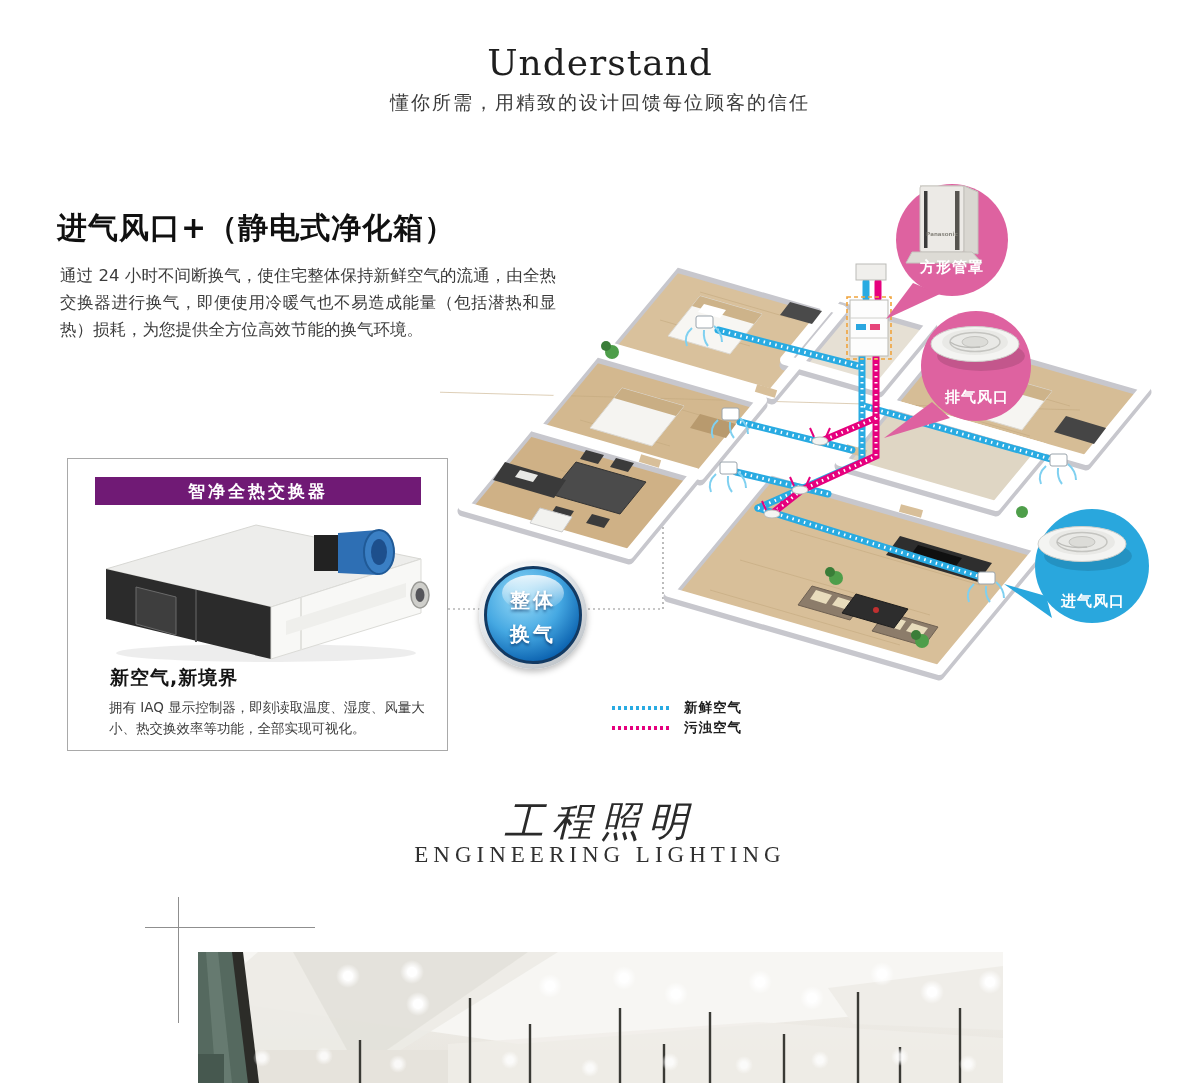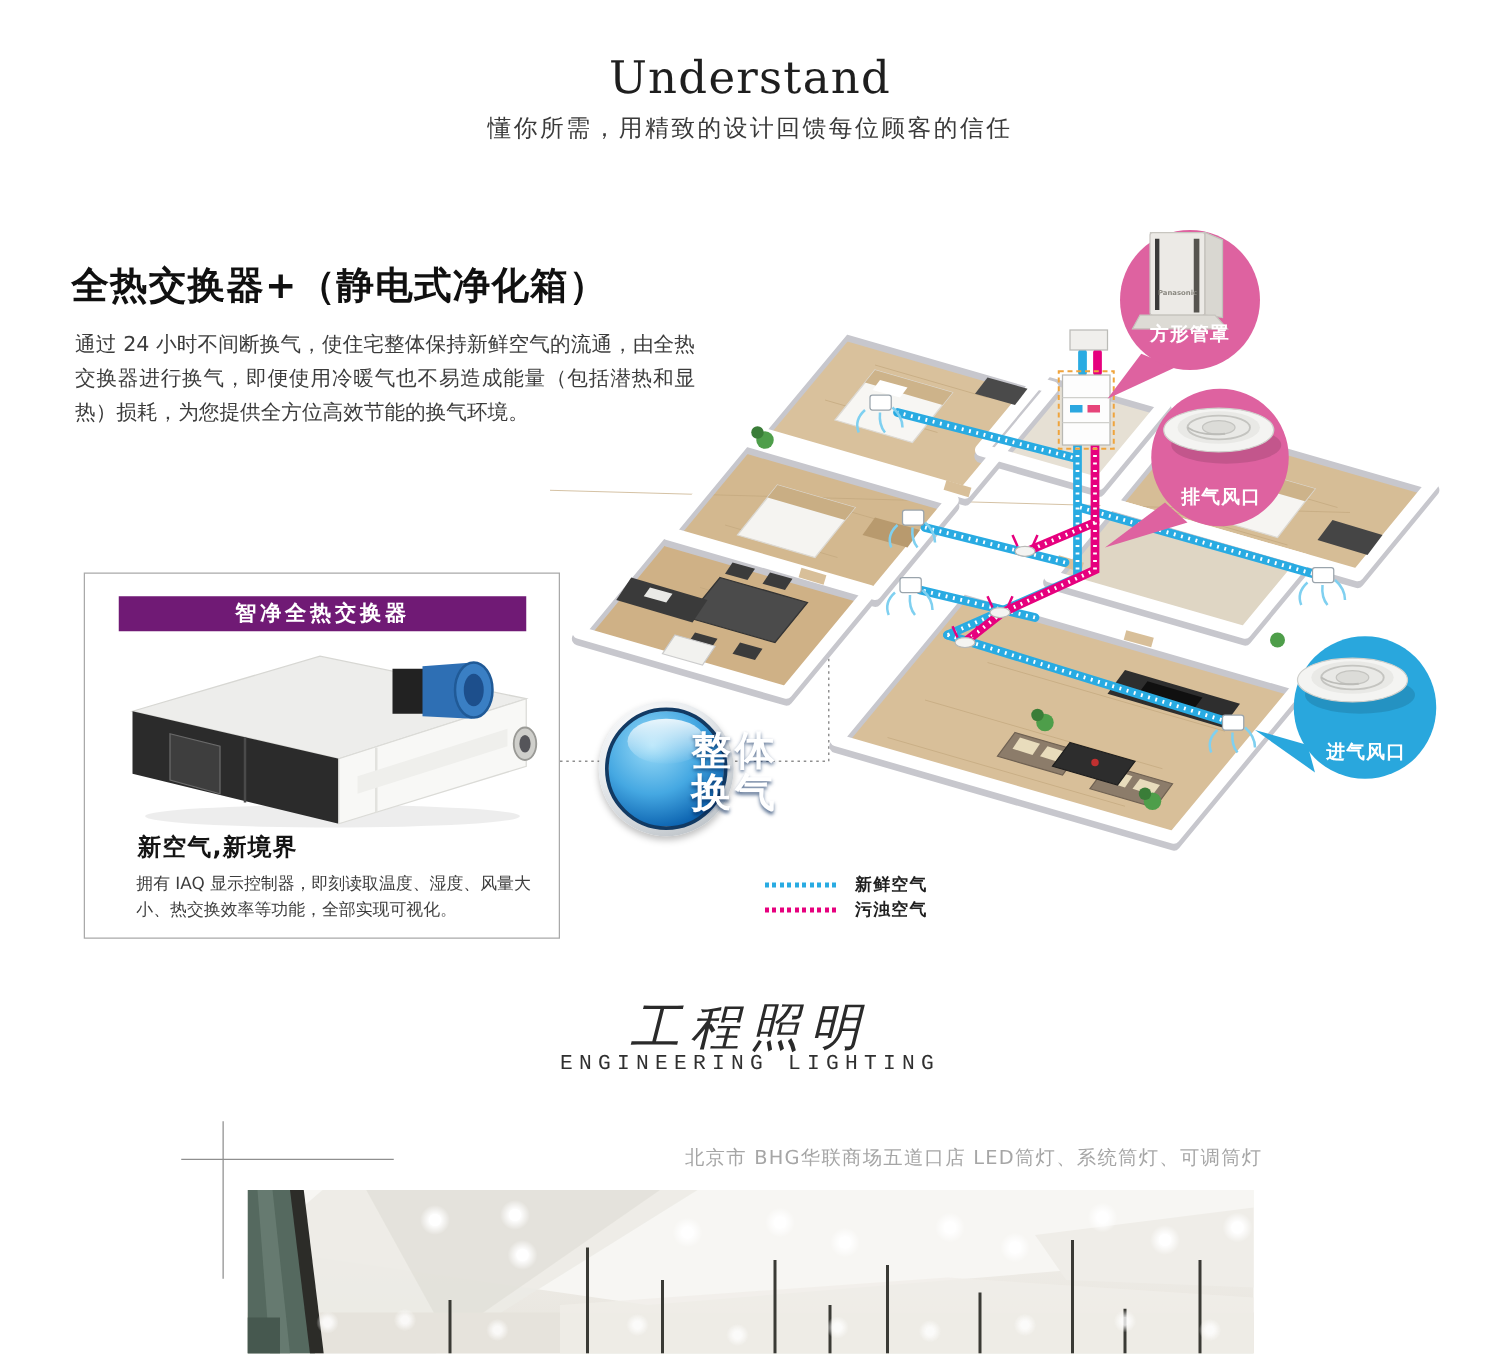--- a/index.html
+++ b/index.html
@@ -26,53 +26,53 @@
 
   
   .badge{position:absolute;left:479px;top:561px;width:108px;height:108px;border-radius:50%;z-index:30;
     background:radial-gradient(circle at 35% 28%,#ffffff 0%,#e8ebee 45%,#a9b0b6 100%);
     box-shadow:0 3px 6px rgba(0,0,0,.25);}
   .badge-inner{position:absolute;left:5px;top:5px;right:5px;bottom:5px;border-radius:50%;
     border:3px solid #123a63;
     background:radial-gradient(circle at 38% 30%,#9bdcf8 0%,#45a8e2 45%,#0c63b0 78%,#093f7c 100%);}
   .badge-gloss{position:absolute;left:16%;top:6%;width:68%;height:40%;border-radius:50%;
     background:linear-gradient(rgba(255,255,255,.85),rgba(255,255,255,.03));}
-  .badge-text{position:absolute;left:0;top:14px;width:100%;text-align:right;color:#fff;font-weight:bold;
-    font-size:32px;line-height:34px;letter-spacing:3px;text-shadow:0 2px 3px rgba(4,40,90,.65);margin-left:44px;}
+  .badge-text{position:absolute;left:0;top:14px;width:100%;text-align:center;color:#fff;font-weight:bold;
+    font-size:20px;line-height:34px;letter-spacing:3px;text-shadow:0 2px 3px rgba(4,40,90,.65);}
 
   
   .legend{position:absolute;left:612px;top:698px;z-index:25;}
   .legend-row{display:flex;align-items:center;height:20px;}
   .legend-line{width:58px;height:4px;margin-right:14px;}
   .legend-line.fresh{background-image:repeating-linear-gradient(90deg,#29abe2 0 3px,rgba(255,255,255,0) 3px 6px);}
   .legend-line.dirty{background-image:repeating-linear-gradient(90deg,#e6007e 0 3px,rgba(255,255,255,0) 3px 6px);}
   .legend-label{font-size:13.5px;font-weight:bold;color:#1f1f1f;letter-spacing:1px;}
 
   
   .light-cn{position:absolute;left:0;top:794px;width:1200px;text-align:center;
     font-family:"DejaVu Serif","Liberation Serif",serif;font-size:40px;font-weight:400;color:#2a2a2a;letter-spacing:8px;font-style:italic;}
   .light-en{position:absolute;left:0;top:842px;width:1200px;text-align:center;
-    font-family:Liberation Mono, monospace;font-size:17px;color:#303030;letter-spacing:5px;}
+    font-family:Liberation Serif, serif;font-size:23px;color:#303030;letter-spacing:5px;}
   .photo-caption{position:absolute;right:190px;top:916px;font-size:15.5px;color:#a6a6a6;letter-spacing:1px;}
 
   .cross-h{position:absolute;left:145px;top:927px;width:170px;height:1px;background:#8f8f8f;}
   .cross-v{position:absolute;left:178px;top:897px;width:1px;height:126px;background:#8f8f8f;}
 
   .plan-svg{position:absolute;left:440px;top:170px;z-index:10;}
   .photo{position:absolute;left:198px;top:952px;width:805px;height:131px;}
 </style>
 </head>
 <body>
 
 <div id="page">
 
   <div class="understand">Understand</div>
   <div class="understand-sub">懂你所需，用精致的设计回馈每位顾客的信任</div>
 
-  <div class="sec-heading">全热交换器+（静电式净化箱）</div>
+  <div class="sec-heading">进气风口+（静电式净化箱）</div>
   <div class="sec-body">通过 24 小时不间断换气，使住宅整体保持新鲜空气的流通，由全热交换器进行换气，即便使用冷暖气也不易造成能量（包括潜热和显热）损耗，为您提供全方位高效节能的换气环境。</div>
 
   <div class="pbox">
     <div class="pbox-banner">智净全热交换器</div>
     <svg class="pbox-art" width="364" height="152" viewBox="0 0 364 152">
       <ellipse cx="190" cy="142" rx="150" ry="9" fill="rgba(0,0,0,0.07)"></ellipse>
 
       <polygon points="30,58 180,14 345,48 195,96" fill="#ededeb" stroke="#d7d7d3" stroke-width="1"></polygon>
 
       <polygon points="30,58 195,96 195,148 30,108" fill="#2b2b2b"></polygon>
@@ -346,21 +346,20 @@
       <span class="legend-label">污浊空气</span>
     </div>
   </div>
 
   <div class="light-cn">工程照明</div>
   <div class="light-en">ENGINEERING LIGHTING</div>
 
   <div class="cross-h"></div>
   <div class="cross-v"></div>
 
-  <div class="photo-caption">北京市 BHG华联商场五道口店 LED筒灯、系统筒灯、可调筒灯</div>
 
   <svg class="photo" width="805" height="131" viewBox="0 0 805 131">
     <defs>
       <radialGradient id="glow" cx="50%" cy="50%" r="50%">
         <stop offset="0%" stop-color="#ffffff" stop-opacity="1"></stop>
         <stop offset="45%" stop-color="#ffffff" stop-opacity="0.85"></stop>
         <stop offset="100%" stop-color="#ffffff" stop-opacity="0"></stop>
       </radialGradient>
       <linearGradient id="ceil" x1="0" y1="0" x2="0" y2="1">
         <stop offset="0%" stop-color="#f3f1ed"></stop>

